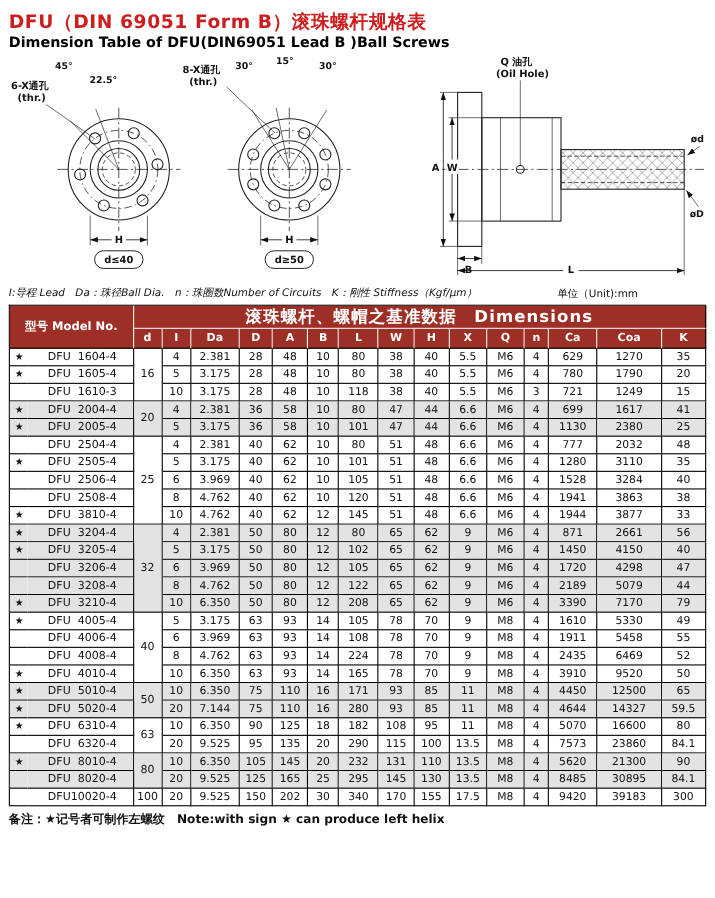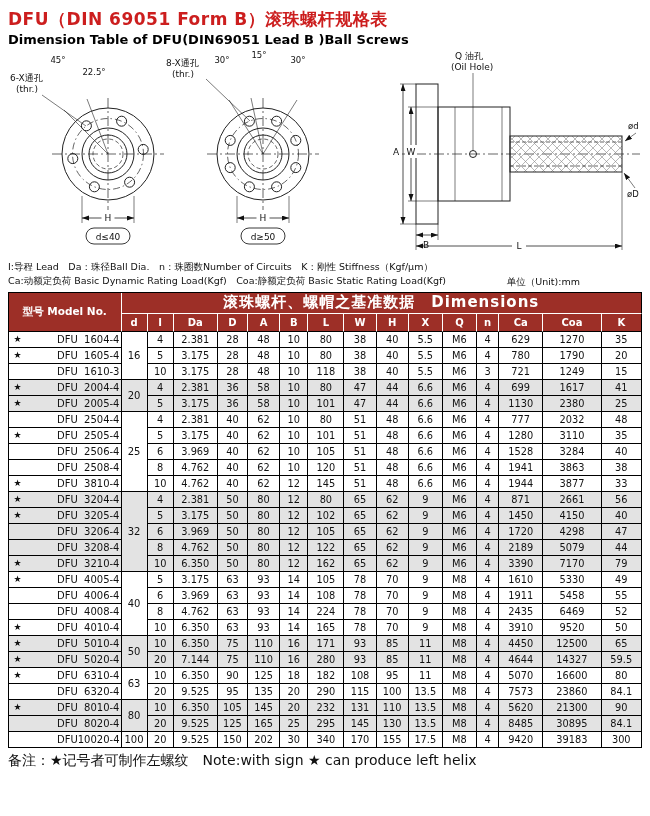--- a/index.html
+++ b/index.html
@@ -4,45 +4,45 @@
 <style>
   * { margin:0; padding:0; box-sizing:border-box; }
   html,body { width:650px; height:816px; background:#fff; overflow:hidden;
               font-family:"DejaVu Sans","Liberation Sans",sans-serif; color:#111; }
   :root { --title-red:#cc1e1e; --header-red:#9d2f27; --row-shade:#e3e3e3; }
   .page { width:588px; height:816px; padding:8px 8px 4px; }
 
   .title-cn { font-size:17px; font-weight:bold; color:var(--title-red); letter-spacing:.5px; }
   .title-en { font-size:13px; font-weight:bold; color:#000; margin-top:1px; }
 
-  .drawings { margin-top:2px; }
+  .drawings { margin-top:2px;font-weight:bold; }
   svg text { font-family:"DejaVu Sans",sans-serif; font-size:9px; fill:#111; stroke:none; }
   svg text.small { font-size:8.5px; }
 
   .legend { display:flex; justify-content:space-between; align-items:flex-end;
             font-size:9.5px; margin:2px 0 3px; }
-  .legend-lines div { line-height:1.5; }
+  .legend-lines div { line-height:1.5;font-style:italic; }
   .unit { font-size:9.5px; white-space:nowrap; }
 
   table { width:634px; table-layout:fixed; border-collapse:separate; border-spacing:0;
           border-top:1.5px solid #000; border-left:1.5px solid #000; }
   thead th { background:var(--header-red); color:#fff; font-weight:bold; font-size:10px;
              border-right:1px solid #fff; border-bottom:1px solid #fff; }
   th.th-model { border-bottom-color:#000; font-size:10.5px; }
   th.th-dims  { border-right-color:#000; font-size:15px; height:21px; letter-spacing:1px; }
   #col-header-row th { border-bottom-color:#000; height:18px; }
   #col-header-row th:last-child { border-right-color:#000; }
   td { font-size:9.8px; height:16px; text-align:center; vertical-align:middle;
        border-right:1px solid #000; border-bottom:1px solid #000; padding:0 1px; }
   td.star { border-right:none; font-size:9px; padding-left:2px; }
-  td.model { text-align:right; padding-left:5px; white-space:pre; font-size:10px; }
+  td.model { text-align:center; padding-left:5px; white-space:pre; font-size:10px; }
   td.dcell { font-size:10px; }
   tr.shade td { background:var(--row-shade); }
 
-  .footer-note { margin-top:4px; font-size:14px; font-weight:normal; }
+  .footer-note { margin-top:4px; font-size:11px; font-weight:bold; }
 </style>
 </head>
 <body>
 
 <div class="page">
 
   <header>
     <div class="title-cn">DFU（DIN 69051 Form B）滚珠螺杆规格表</div>
     <div class="title-en">Dimension Table of DFU(DIN69051 Lead B )Ball Screws</div>
   </header>
@@ -162,21 +162,20 @@
       <text x="418" y="199" text-anchor="middle">B</text>
       <text x="511" y="199.5" text-anchor="middle">L</text>
       <text x="620" y="80" class="small">ød</text>
       <text x="619" y="148" class="small">øD</text>
     </svg>
   </div>
 
   <div class="legend">
     <div class="legend-lines">
       <div>I:导程 Lead　Da：珠径Ball Dia.　n：珠圈数Number of Circuits　K：刚性 Stiffness（Kgf/μm）</div>
-      <div>Ca:动额定负荷 Basic Dynamic Rating Load(Kgf)　Coa:静额定负荷 Basic Static Rating Load(Kgf)</div>
     </div>
     <div class="unit">单位（Unit):mm</div>
   </div>
 
   <table>
     <colgroup>
       <col style="width:16px">
         <col style="width:96px">
         <col style="width:26px">
         <col style="width:26px">
@@ -475,21 +474,21 @@
           <td>44</td>
         </tr>
         <tr class="shade">
           <td class="star">★</td>
           <td class="model">DFU  3210-4</td>
           <td>10</td>
           <td>6.350</td>
           <td>50</td>
           <td>80</td>
           <td>12</td>
-          <td>162</td>
+          <td>208</td>
           <td>65</td>
           <td>62</td>
           <td>9</td>
           <td>M6</td>
           <td>4</td>
           <td>3390</td>
           <td>7170</td>
           <td>79</td>
         </tr>
         <tr>

